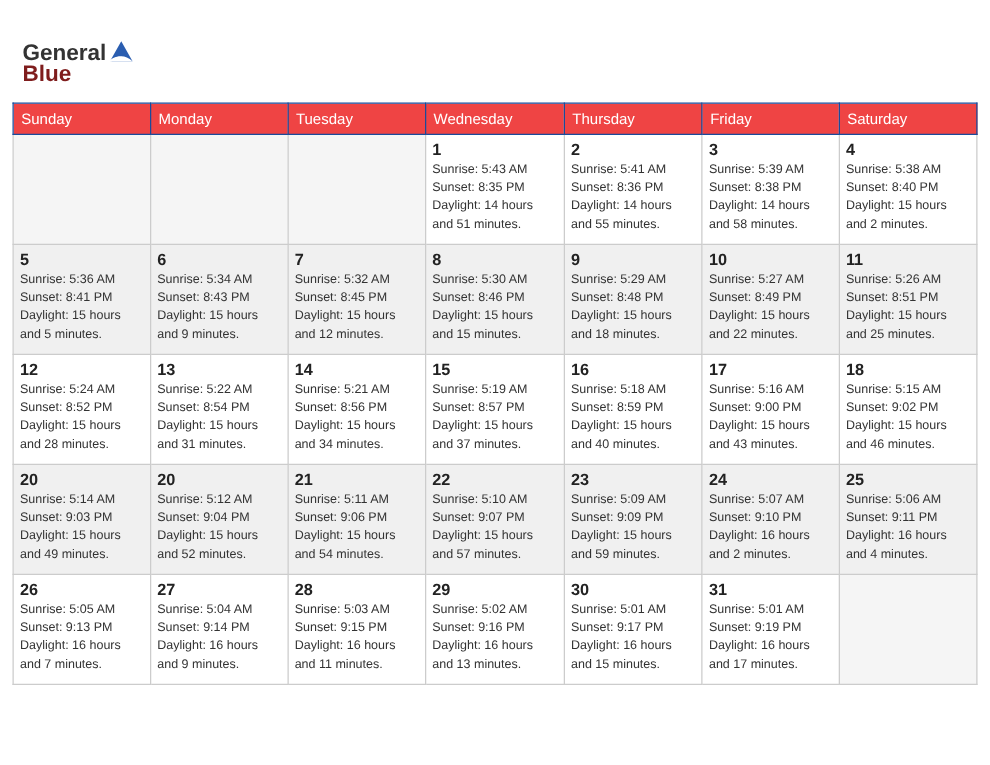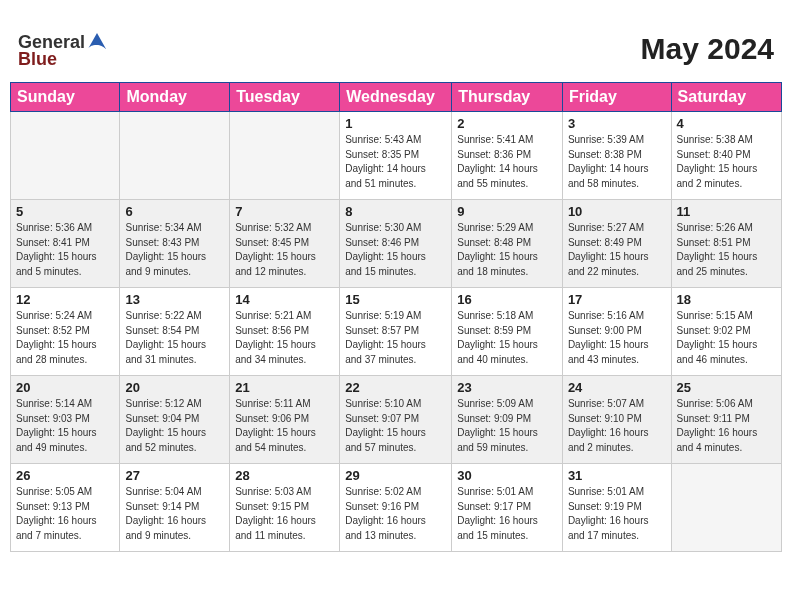--- a/index.html
+++ b/index.html
@@ -33,26 +33,26 @@
     .title-block .location {
       font-size: 14px;
       color: #444;
     }
     .calendar {
       width: 100%;
       border-collapse: collapse;
       font-size: 11px;
     }
     .calendar th {
-      background: #ec4899;
+      background: #ef4444;
       color: #fff;
       text-align: left;
       padding: 5px 6px;
-      font-size: 16px;
-      font-weight: bold;
+      font-size: 12px;
+      font-weight: normal;
       border: 1px solid #1a4a9a;
     }
     .calendar td {
       border: 1px solid #ccc;
       vertical-align: top;
       padding: 4px 5px;
       width: 113px;
       min-height: 80px;
       background: #fff;
     }
@@ -88,21 +88,20 @@
         <svg width="22" height="22" viewBox="0 0 22 22" style="margin-left:1px; margin-top:-2px;">
           <polygon points="11,2 20,18 2,18" fill="#2a5db0"></polygon>
           <path d="M2,18 Q11,10 20,18" fill="#fff" stroke="none"></path>
           <path d="M2,18 Q8,13 14,16" fill="none" stroke="#fff" stroke-width="1.5"></path>
         </svg>
       </div>
       <span style="font-size:18px; font-weight:bold; color:#7f1d1d; margin-top:-4px;">Blue</span>
     </div>
   </div>
   <div class="title-block">
-    <div class="month-year">May 2024</div>
   </div>
 </div>
 
 <table class="calendar">
   <thead>
     <tr>
     <th>Sunday</th>
         <th>Monday</th>
         <th>Tuesday</th>
         <th>Wednesday</th>

